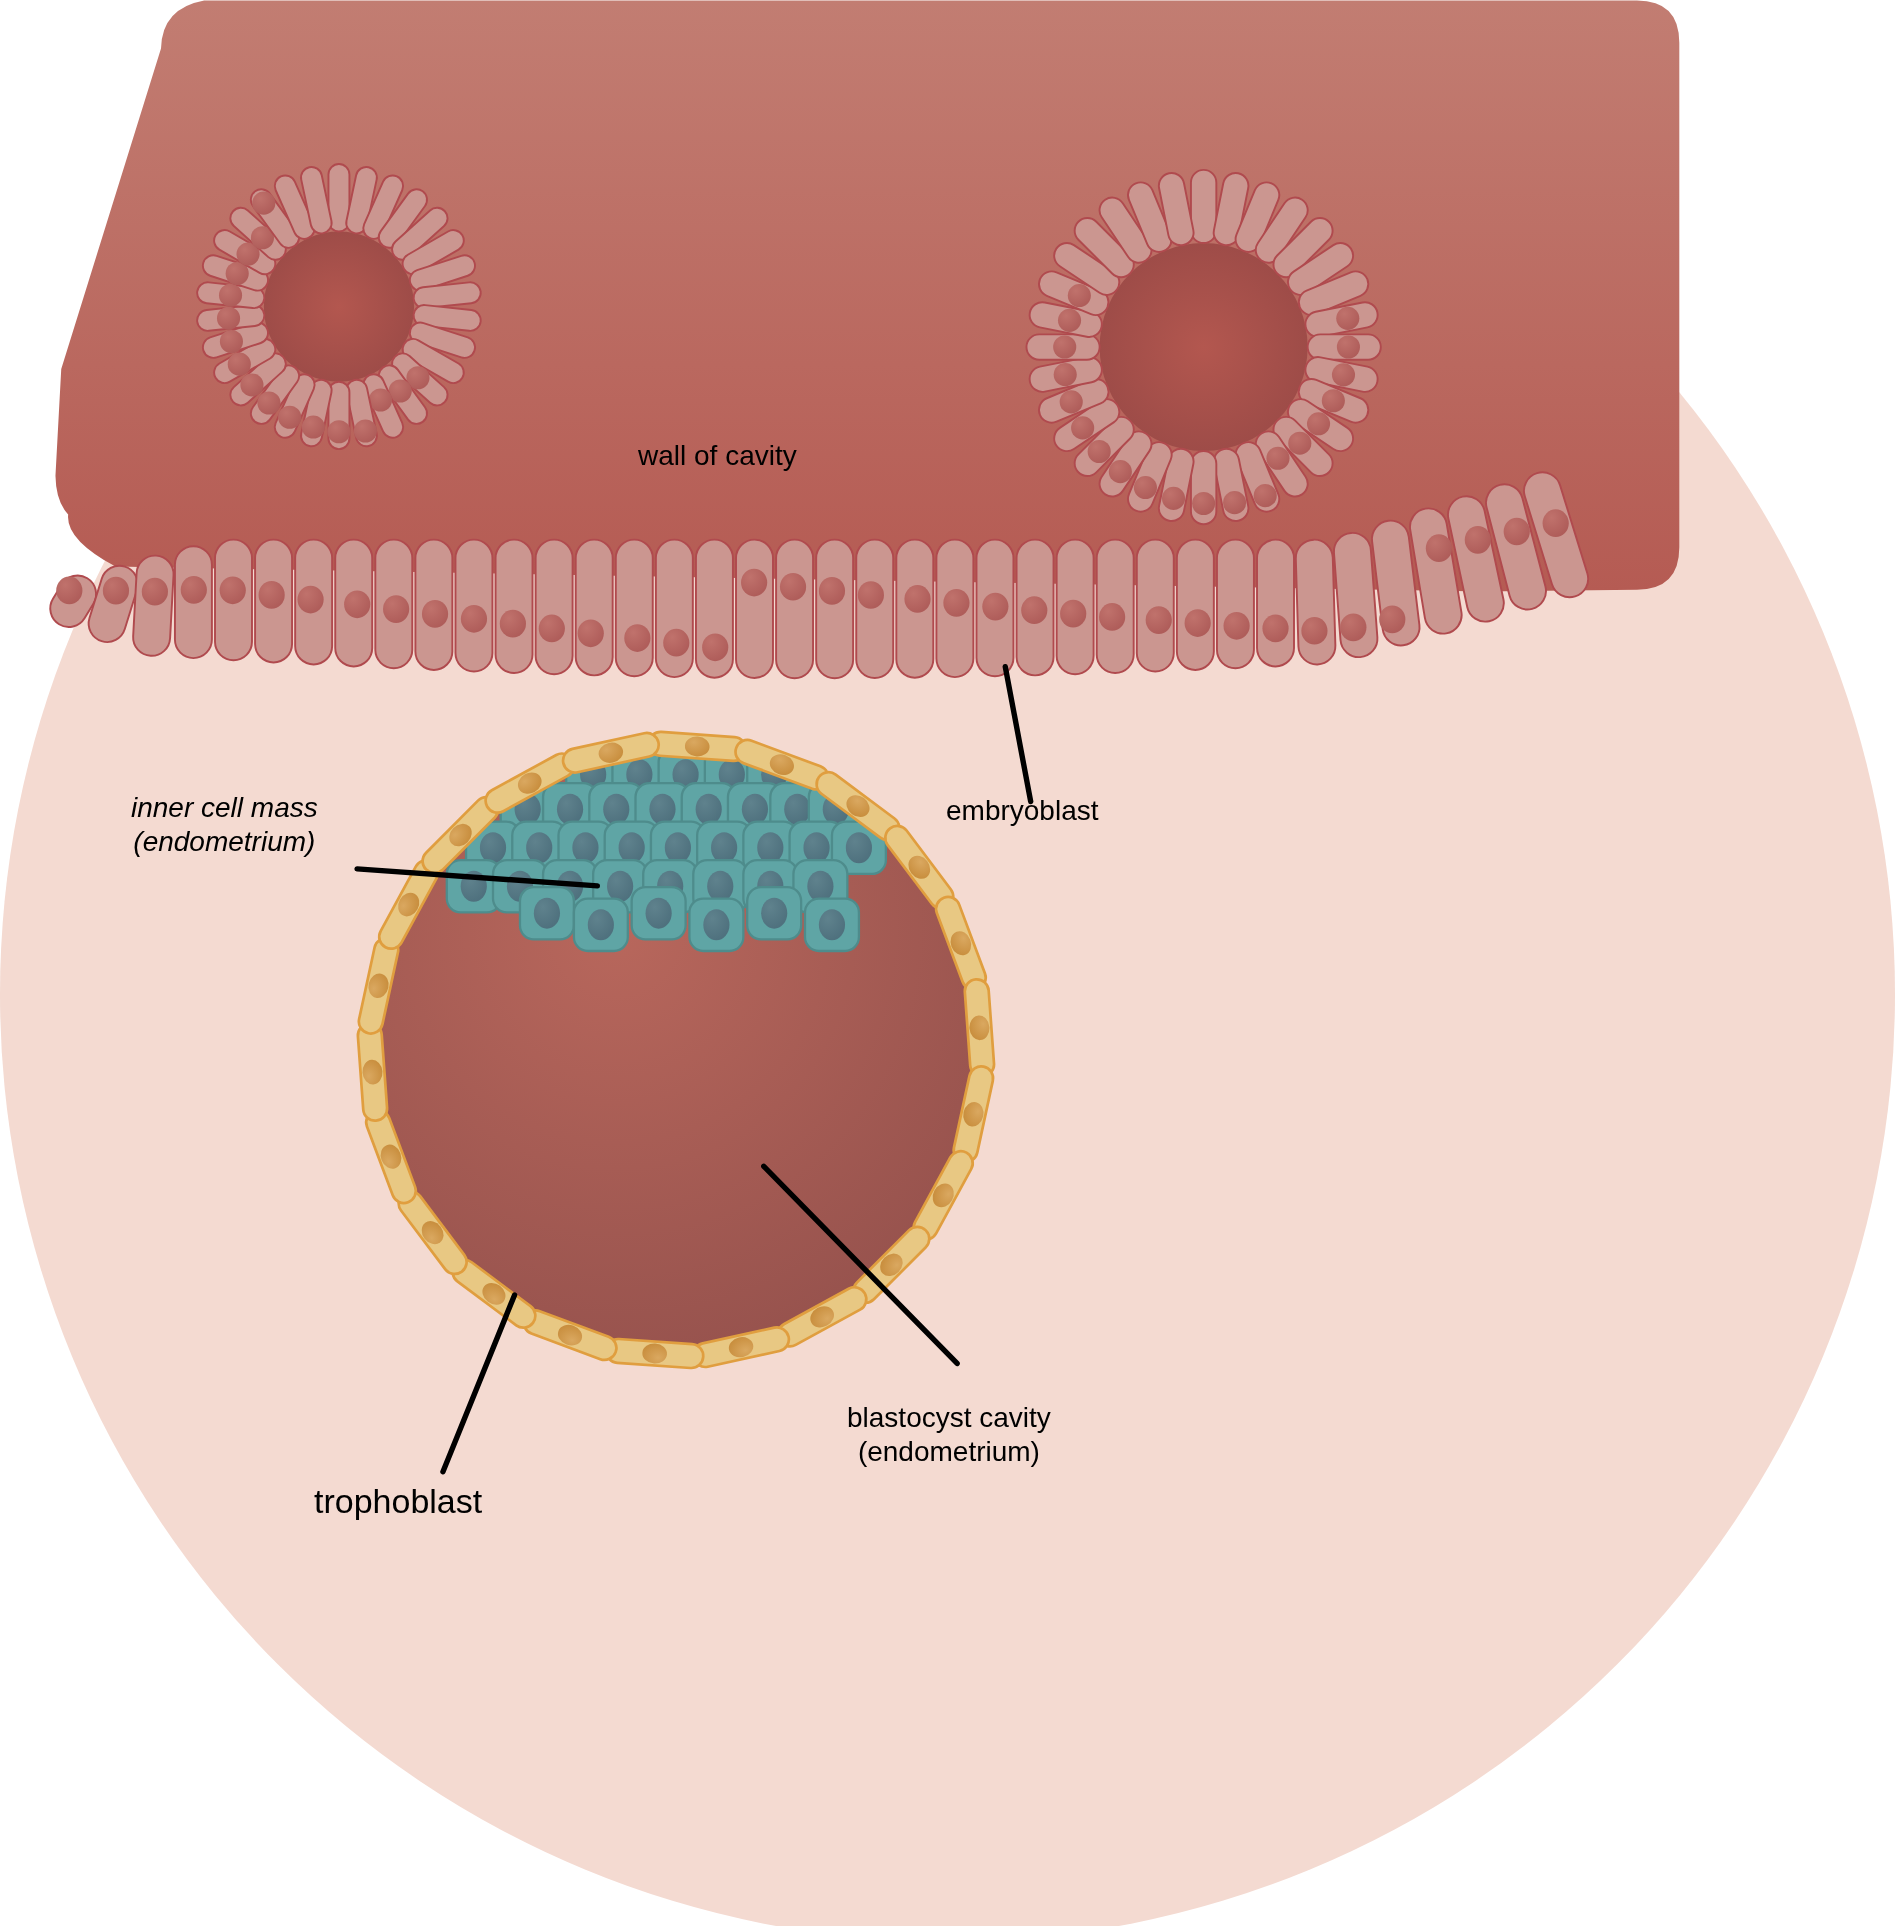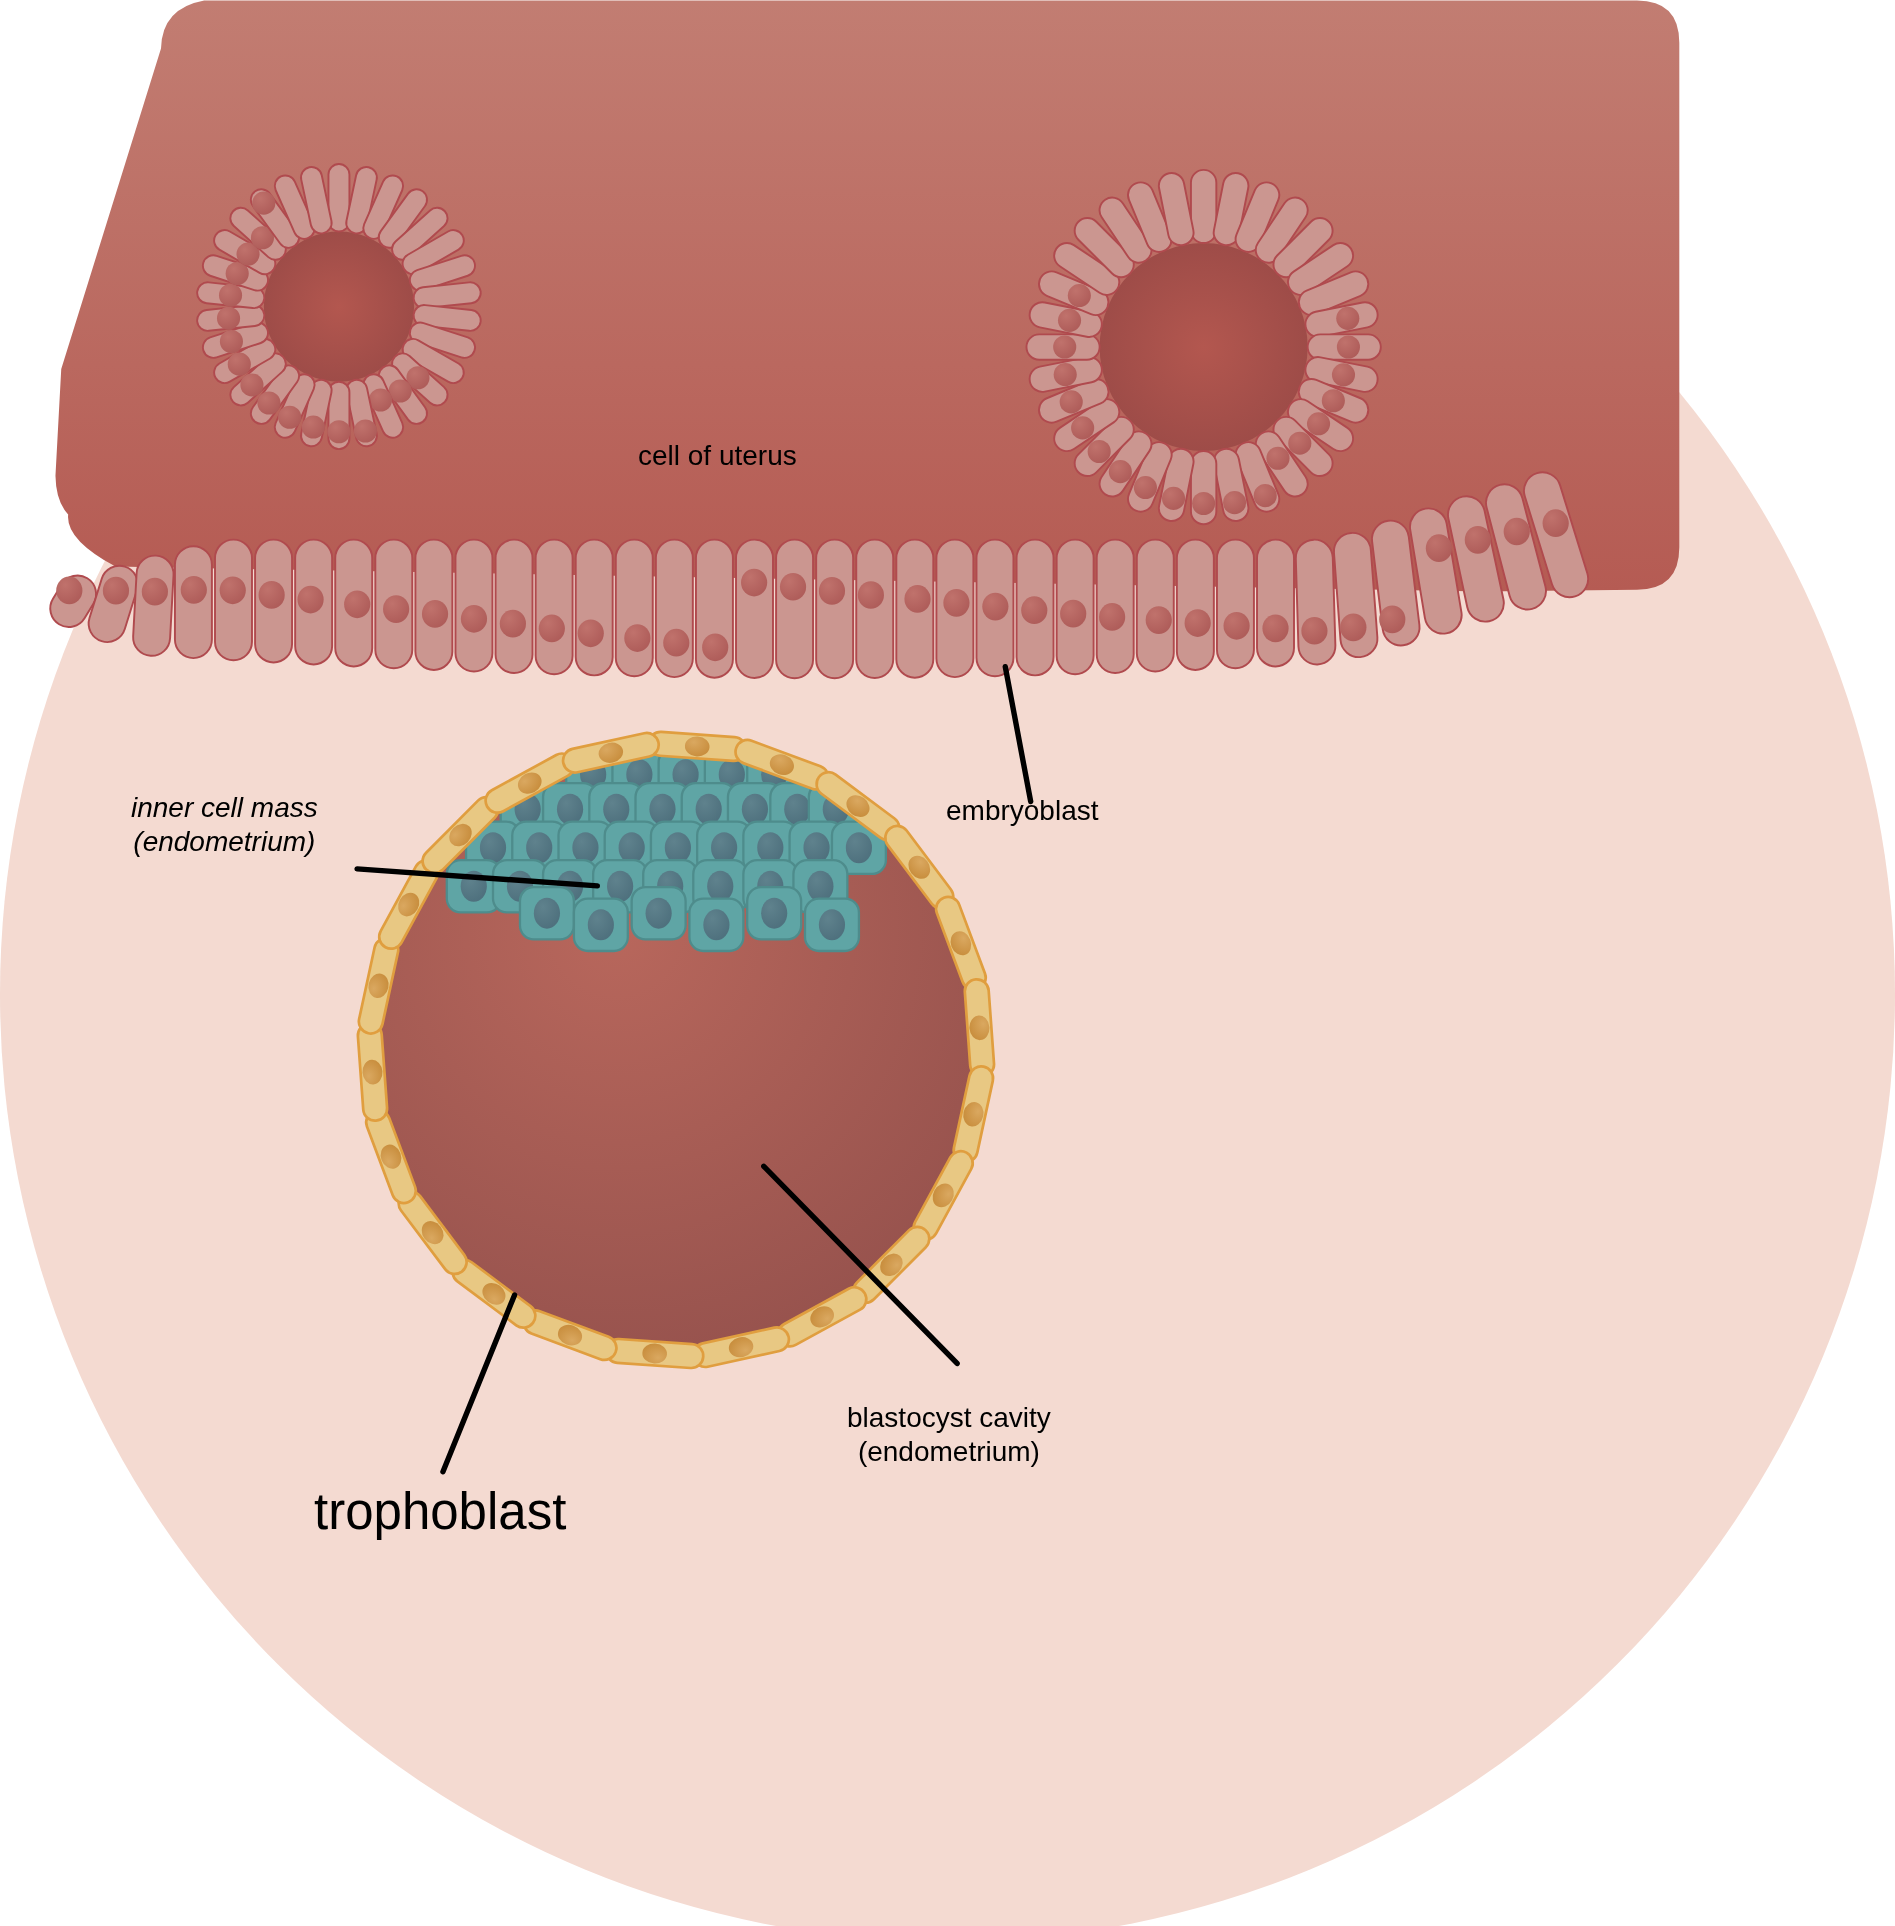--- a/index.html
+++ b/index.html
@@ -7,21 +7,21 @@
   #stage { position: absolute; left: 0; top: 0; width: 1895px; height: 1942px; }
   .label {
     position: absolute;
     font-family: "Liberation Sans", "DejaVu Sans", sans-serif;
     color: #000000;
     white-space: nowrap;
     line-height: 1.2;
     text-align: center;
   }
   .label.small { font-size: 28px; }
-  .label.large { font-size: 51px; }
+  .label.large { font-size: 34px; }
   .label .line { display: block; }
 </style>
 </head>
 <body>
 
 <div id="stage">
   <svg id="svg" width="1895" height="1942" viewBox="0 0 4920 5040" xmlns="http://www.w3.org/2000/svg">
     <defs>
       <linearGradient id="wallGrad" x1="0" y1="0" x2="0" y2="1">
         <stop offset="0" id="wallTop" stop-color="#C27D72"></stop>
@@ -369,21 +369,21 @@
     <g stroke="#000" stroke-width="14" stroke-linecap="round">
       <line x1="2610" y1="1730" x2="2676" y2="2080"></line>
       <line x1="927" y1="2255" x2="1551" y2="2299"></line>
       <line x1="1983" y1="3027" x2="2485" y2="3539"></line>
       <line x1="1336" y1="3361" x2="1150" y2="3820"></line>
     </g>
   </svg>
 
   
   <div class="label small" style="left:638px; top:439px;">
-    <span class="line">cell of uterus</span>
+    <span class="line">wall of cavity</span>
   </div>
   <div class="label small" style="left:946px; top:794px;">
     <span class="line">embryoblast</span>
   </div>
   <div class="label small" style="left:131px; top:791px;font-style:italic;">
     <span class="line">inner cell mass</span>
     <span class="line">(endometrium)</span>
   </div>
   <div class="label small" style="left:847px; top:1379px;margin-top:22px;">
     <span class="line">blastocyst cavity</span>

